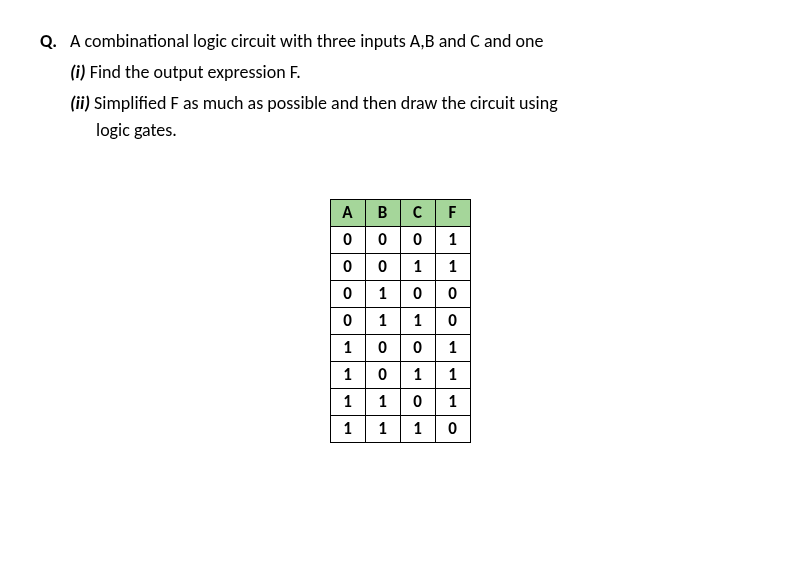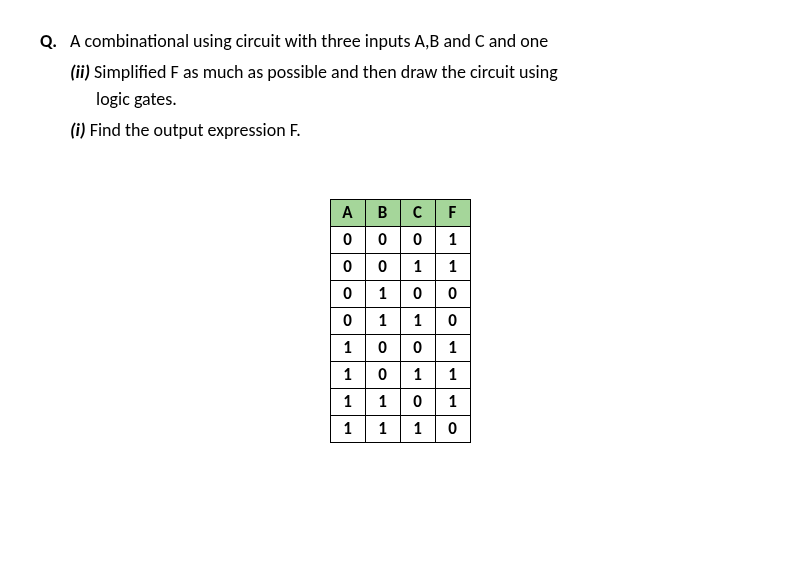--- a/index.html
+++ b/index.html
@@ -64,28 +64,28 @@
     background: #a5d69a;
   }
 </style>
 </head>
 <body>
 
 <div class="question">
   <span class="q-marker">Q.</span>
   <div class="q-body">
     <div class="intro">
-      <span>A combinational using circuit with three inputs A,B and C and one</span><br>
+      <span>A combinational logic circuit with three inputs A,B and C and one</span><br>
+    </div>
+    <div class="part">
+      <span class="part-marker">(i)</span><span>Find the output expression F.</span>
     </div>
     <div class="part part-ii">
       <span class="part-marker">(ii)</span><span>Simplified F as much as possible and then draw the circuit using</span><br>
       <span class="indent-continue">logic gates.</span>
-    </div>
-    <div class="part">
-      <span class="part-marker">(i)</span><span>Find the output expression F.</span>
     </div>
   </div>
 </div>
 
 <div class="table-wrap">
   <table>
     <thead>
       <tr>
         <th>A</th>
         <th>B</th>

